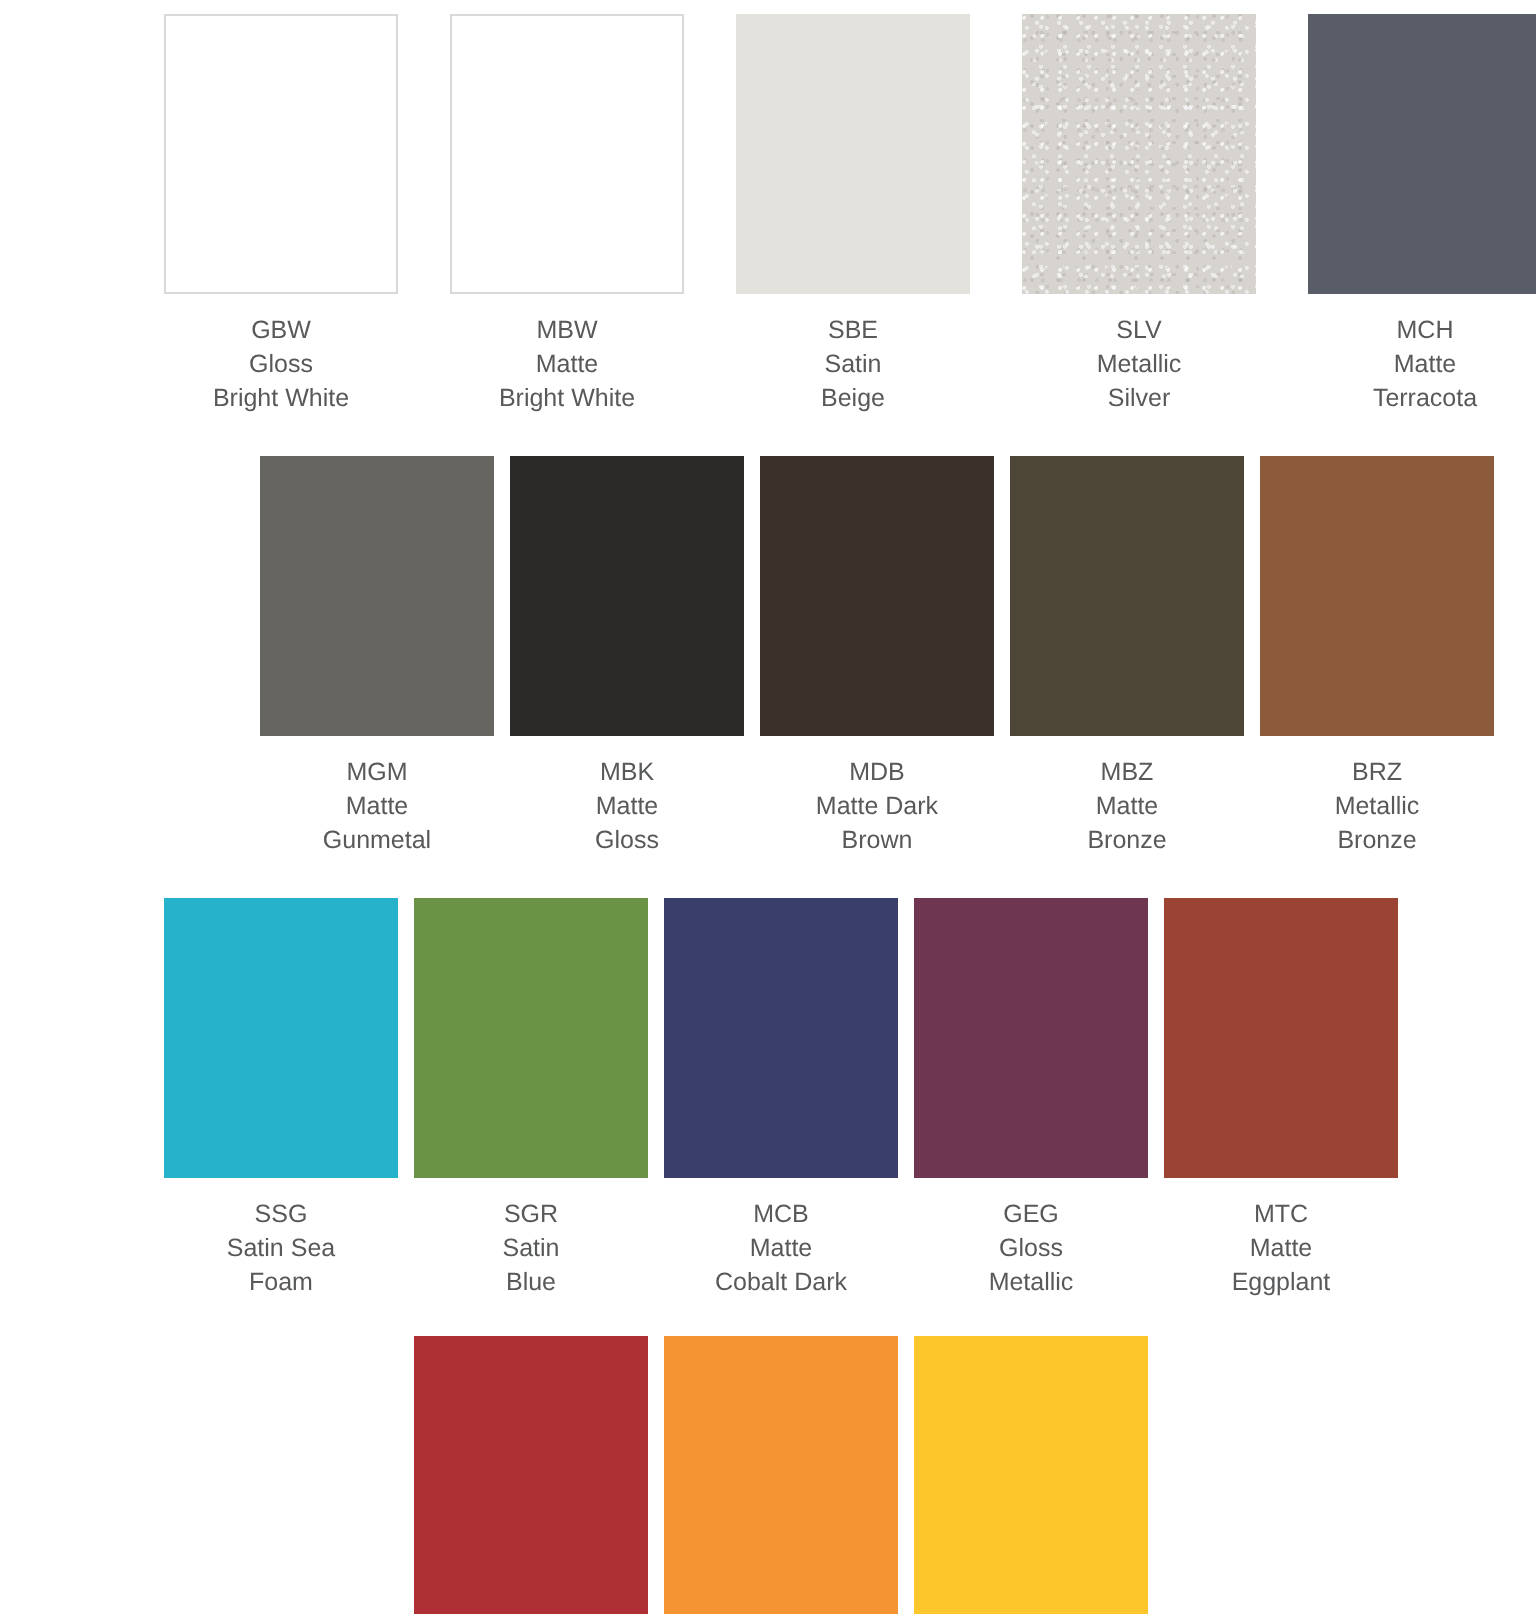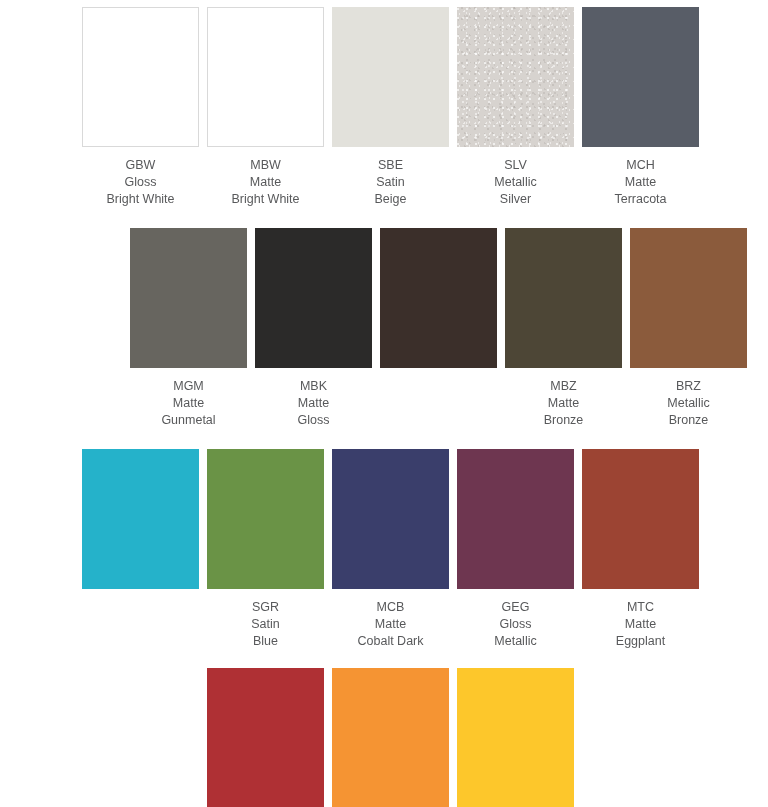--- a/index.html
+++ b/index.html
@@ -67,21 +67,21 @@
     text-align: center;
     line-height: 17px;
     font-size: 12.5px;
     color: #58595b;
     width: 125px;
   }
   .caption-line {
     display: block;
     white-space: nowrap;
   }
-  .row-1 { margin-top: 7px; }
+  .row-1 { margin-top: 7px; gap: 18px; }
   .row-2 { margin-top: 20px; margin-left: 48px; }
   .row-3 { margin-top: 20px; }
   .row-4 { margin-top: 18px; }
 </style>
 </head>
 <body>
 
 <div id="swatch-sheet">
     <div class="swatch-row row-1">
       <div class="swatch-cell">
@@ -137,20 +137,25 @@
       <div class="swatch-cell">
         <div class="swatch-chip" style="background-color: rgb(43, 42, 41);"></div>
         <div class="swatch-caption">
           <span class="caption-line">MBK</span>
           <span class="caption-line">Matte</span>
           <span class="caption-line">Gloss</span>
         </div>
       </div>
       <div class="swatch-cell">
         <div class="swatch-chip" style="background-color: rgb(59, 47, 42);"></div>
+        <div class="swatch-caption">
+          <span class="caption-line">MDB</span>
+          <span class="caption-line">Matte Dark</span>
+          <span class="caption-line">Brown</span>
+        </div>
       </div>
       <div class="swatch-cell">
         <div class="swatch-chip" style="background-color: rgb(77, 70, 54);"></div>
         <div class="swatch-caption">
           <span class="caption-line">MBZ</span>
           <span class="caption-line">Matte</span>
           <span class="caption-line">Bronze</span>
         </div>
       </div>
       <div class="swatch-cell">
@@ -158,20 +163,25 @@
         <div class="swatch-caption">
           <span class="caption-line">BRZ</span>
           <span class="caption-line">Metallic</span>
           <span class="caption-line">Bronze</span>
         </div>
       </div>
     </div>
     <div class="swatch-row row-3">
       <div class="swatch-cell">
         <div class="swatch-chip" style="background-color: rgb(37, 178, 202);"></div>
+        <div class="swatch-caption">
+          <span class="caption-line">SSG</span>
+          <span class="caption-line">Satin Sea</span>
+          <span class="caption-line">Foam</span>
+        </div>
       </div>
       <div class="swatch-cell">
         <div class="swatch-chip" style="background-color: rgb(106, 147, 70);"></div>
         <div class="swatch-caption">
           <span class="caption-line">SGR</span>
           <span class="caption-line">Satin</span>
           <span class="caption-line">Blue</span>
         </div>
       </div>
       <div class="swatch-cell">

